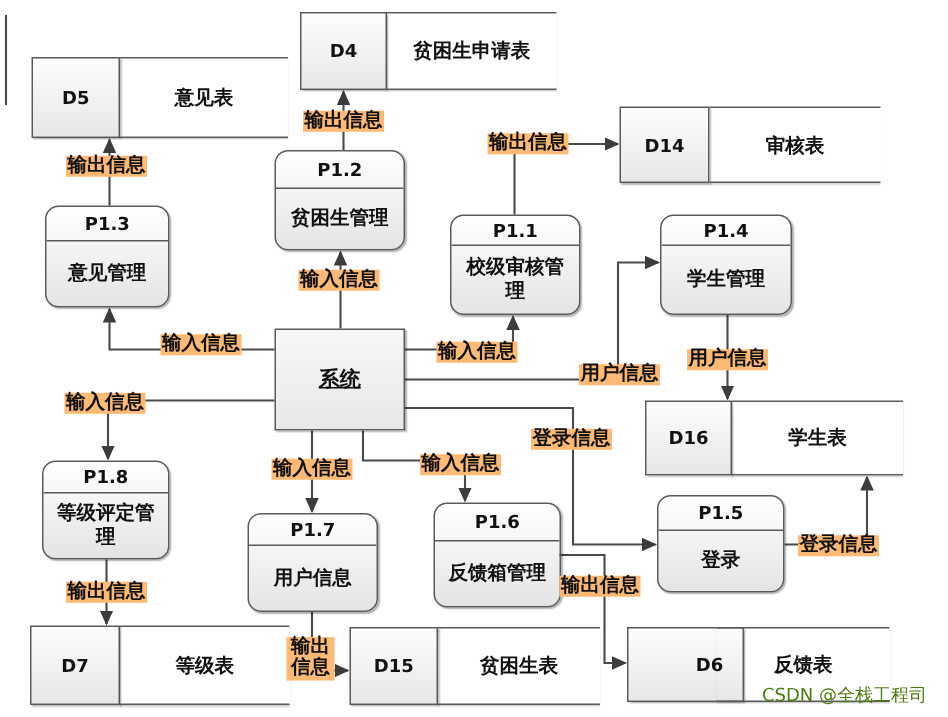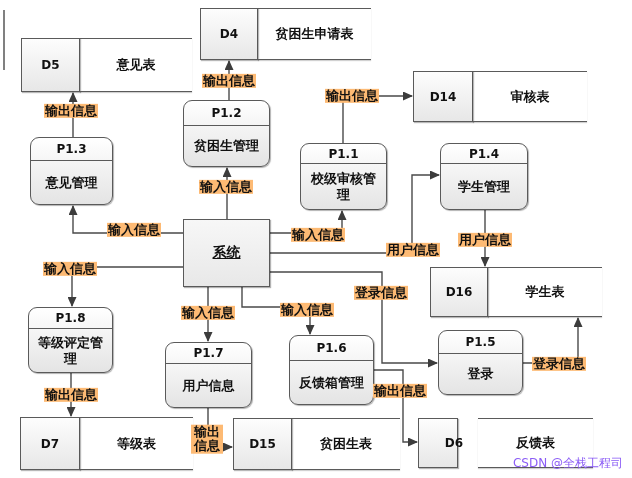--- a/index.html
+++ b/index.html
@@ -29,22 +29,22 @@
 
   .sysbox{position:absolute;box-sizing:border-box;border:1px solid #5a5a5a;
        background:linear-gradient(180deg,#f7f7f7 0%,#e8e8e8 100%);
        box-shadow:1px 1px 1px rgba(0,0,0,.3);
        display:flex;align-items:center;justify-content:center;font-size:14px;font-weight:600;}
 
   .lbl{position:absolute;transform:translate(-50%,-50%);background:#fdba74;padding:0 1px;
        font-size:13px;font-weight:600;white-space:nowrap;text-align:center;line-height:1.1;}
   .lbl.two{white-space:normal;width:30px;}
 
-  .watermark{position:absolute;left:508px;top:455px;width:120px;text-align:center;
-       font-size:12px;font-weight:400;color:#8b5cf6;}
+  .watermark{position:absolute;left:508px;top:455px;width:120px;text-align:left;
+       font-size:12px;font-weight:400;color:#4d7c0f;}
 </style>
 </head>
 <body>
 
 <div class="canvas">
 
   <svg class="wires" viewBox="0 0 632 478">
     <defs>
       <marker id="ah" markerUnits="userSpaceOnUse" markerWidth="11" markerHeight="9" refX="9" refY="4.5" orient="auto">
         <path d="M0,0 L10,4.5 L0,9 z" fill="#3c3c3c"></path>
@@ -89,21 +89,21 @@
   </div>
   <div class="store" style="left:20px;top:417px;width:173px;height:53px;">
     <div class="cell" style="width:60px;">D7</div>
     <div class="name" style="width:113px;">等级表</div>
   </div>
   <div class="store" style="left:233px;top:418px;width:167px;height:52px;">
     <div class="cell" style="width:59px;">D15</div>
     <div class="name" style="width:108px;">贫困生表</div>
   </div>
   <div class="store" style="left:418px;top:418px;width:175px;height:50px;">
-    <div class="cell" style="width:40px;padding-left:32px;">D6</div>
+    <div class="cell" style="width:78px;padding-left:32px;">D6</div>
     <div class="name" style="width:115px;">反馈表</div>
   </div>
 
   <div class="proc" style="left:183px;top:100px;width:87px;height:67px;">
     <div class="hd" style="height:25px;">P1.2</div>
     <div class="bd">贫困生管理</div>
   </div>
   <div class="proc" style="left:30px;top:137px;width:83px;height:68px;">
     <div class="hd" style="height:23px;">P1.3</div>
     <div class="bd">意见管理</div>

